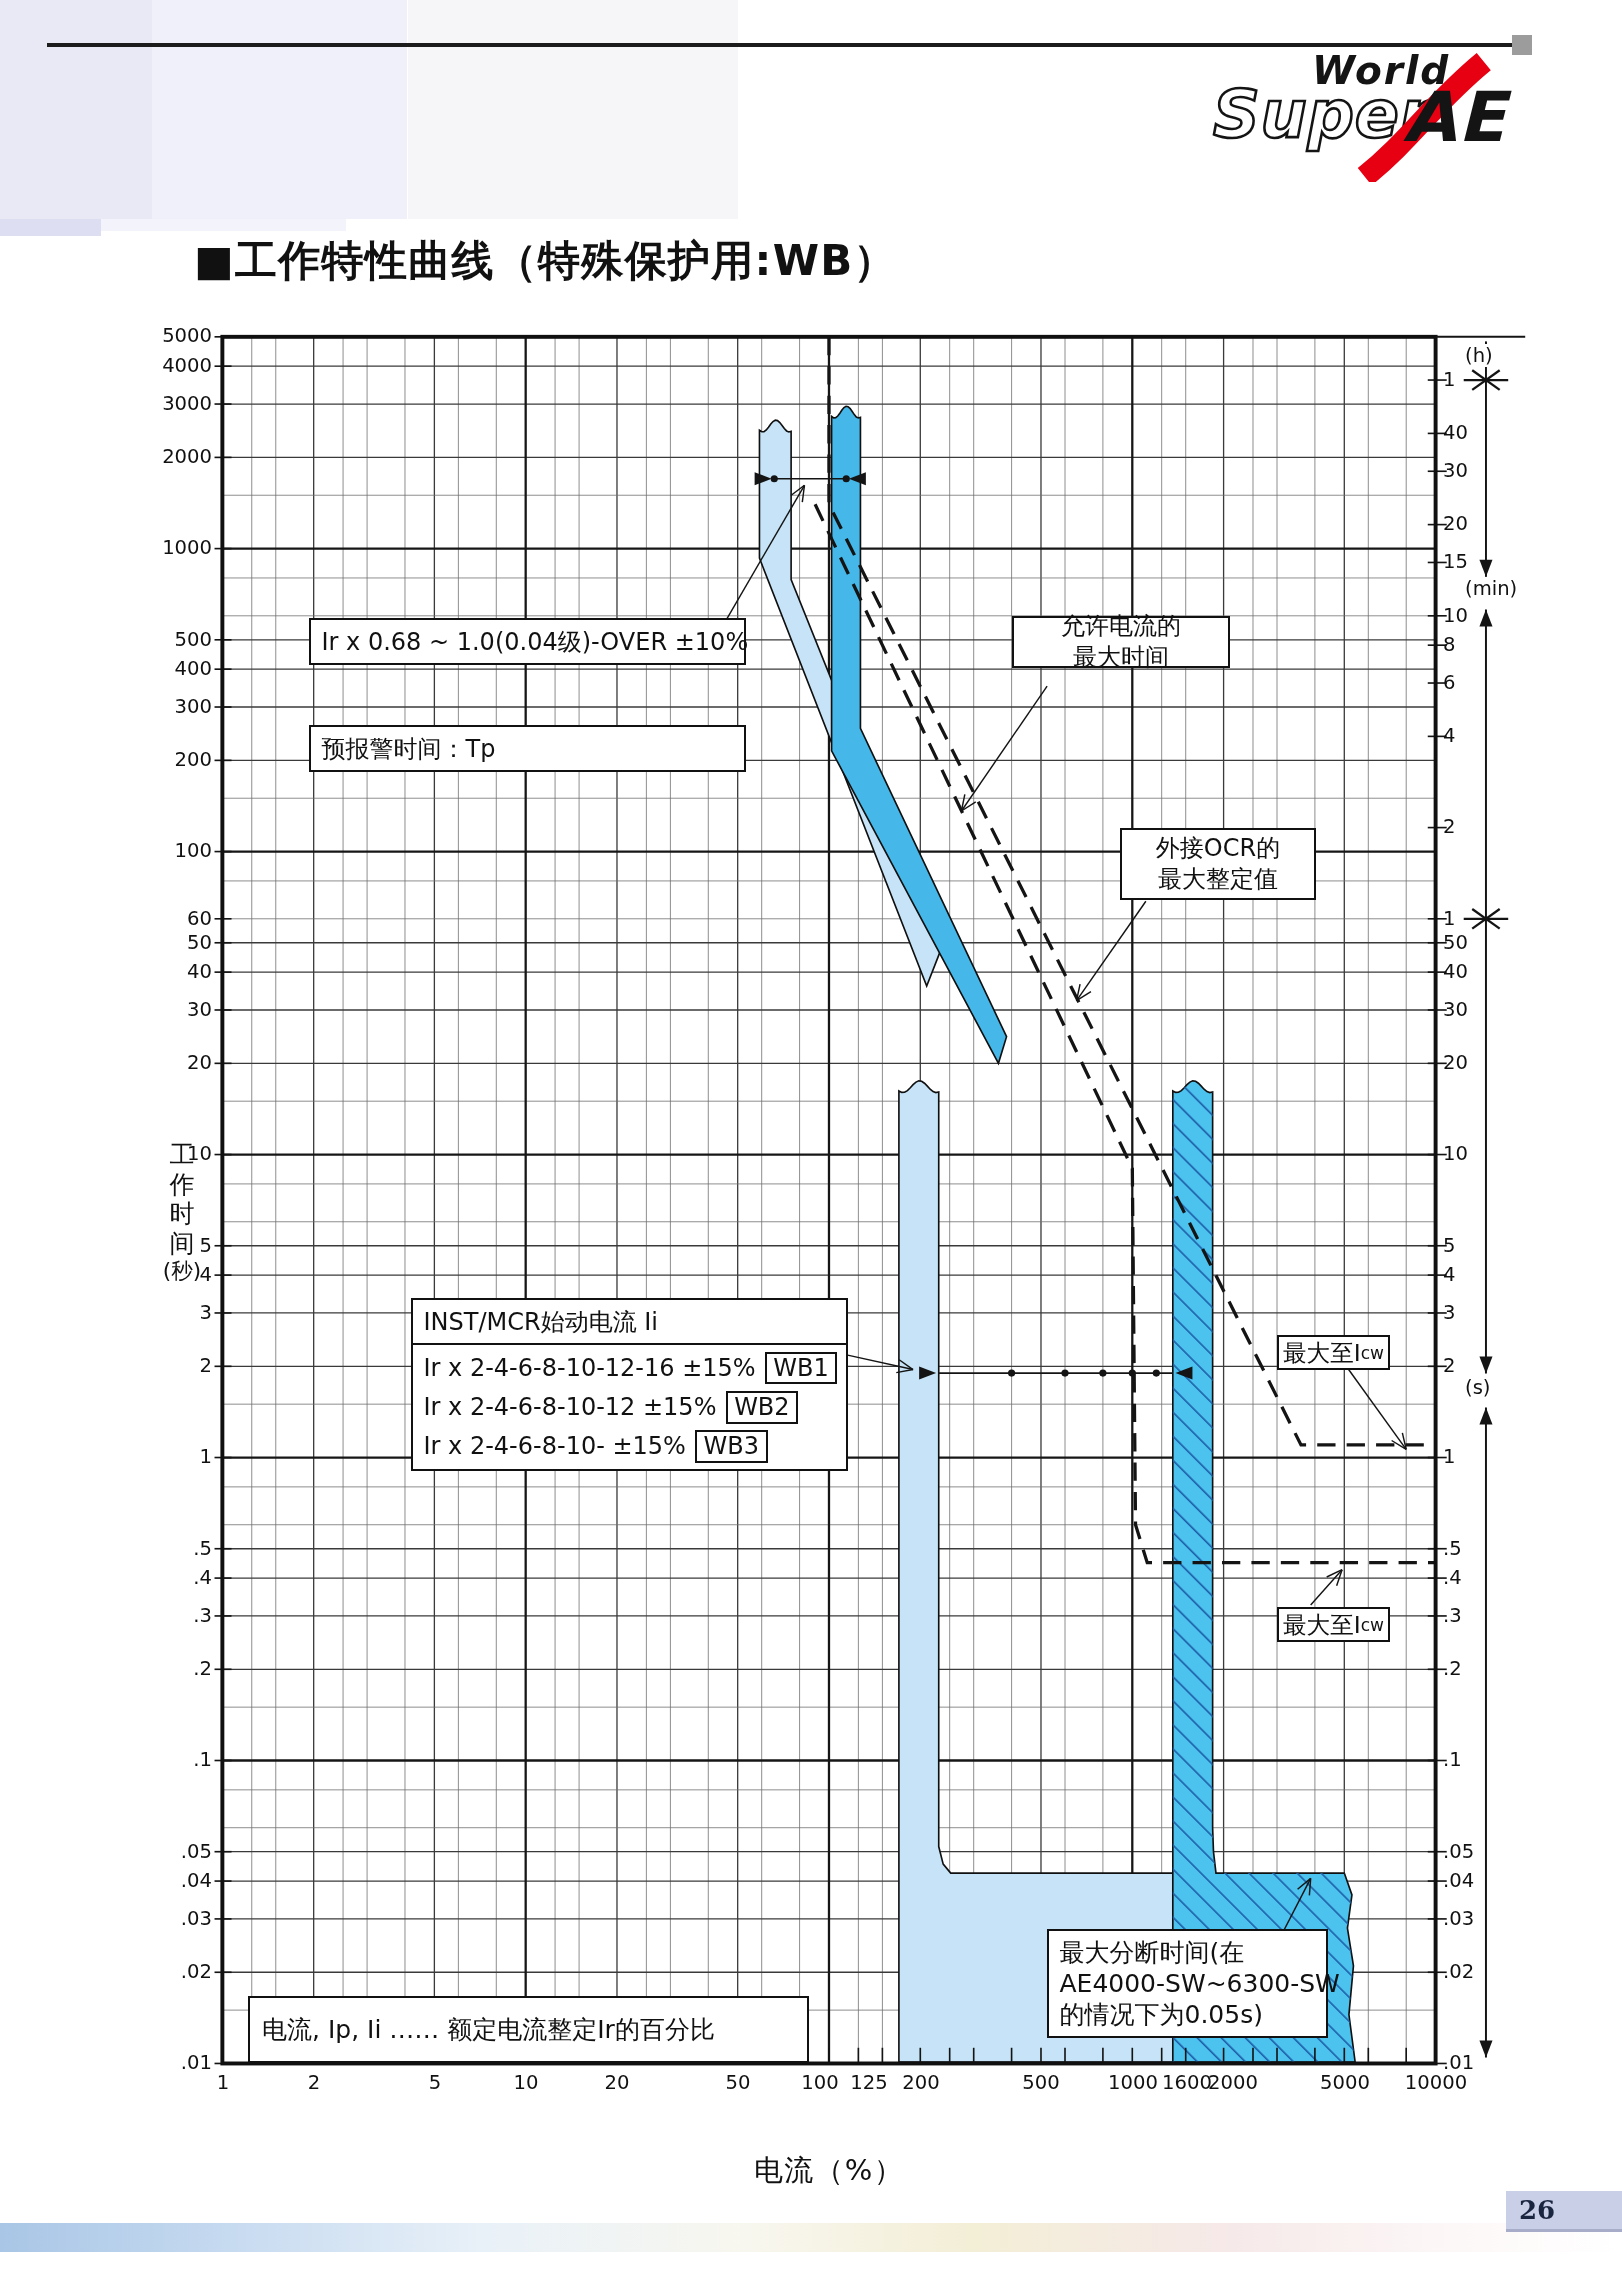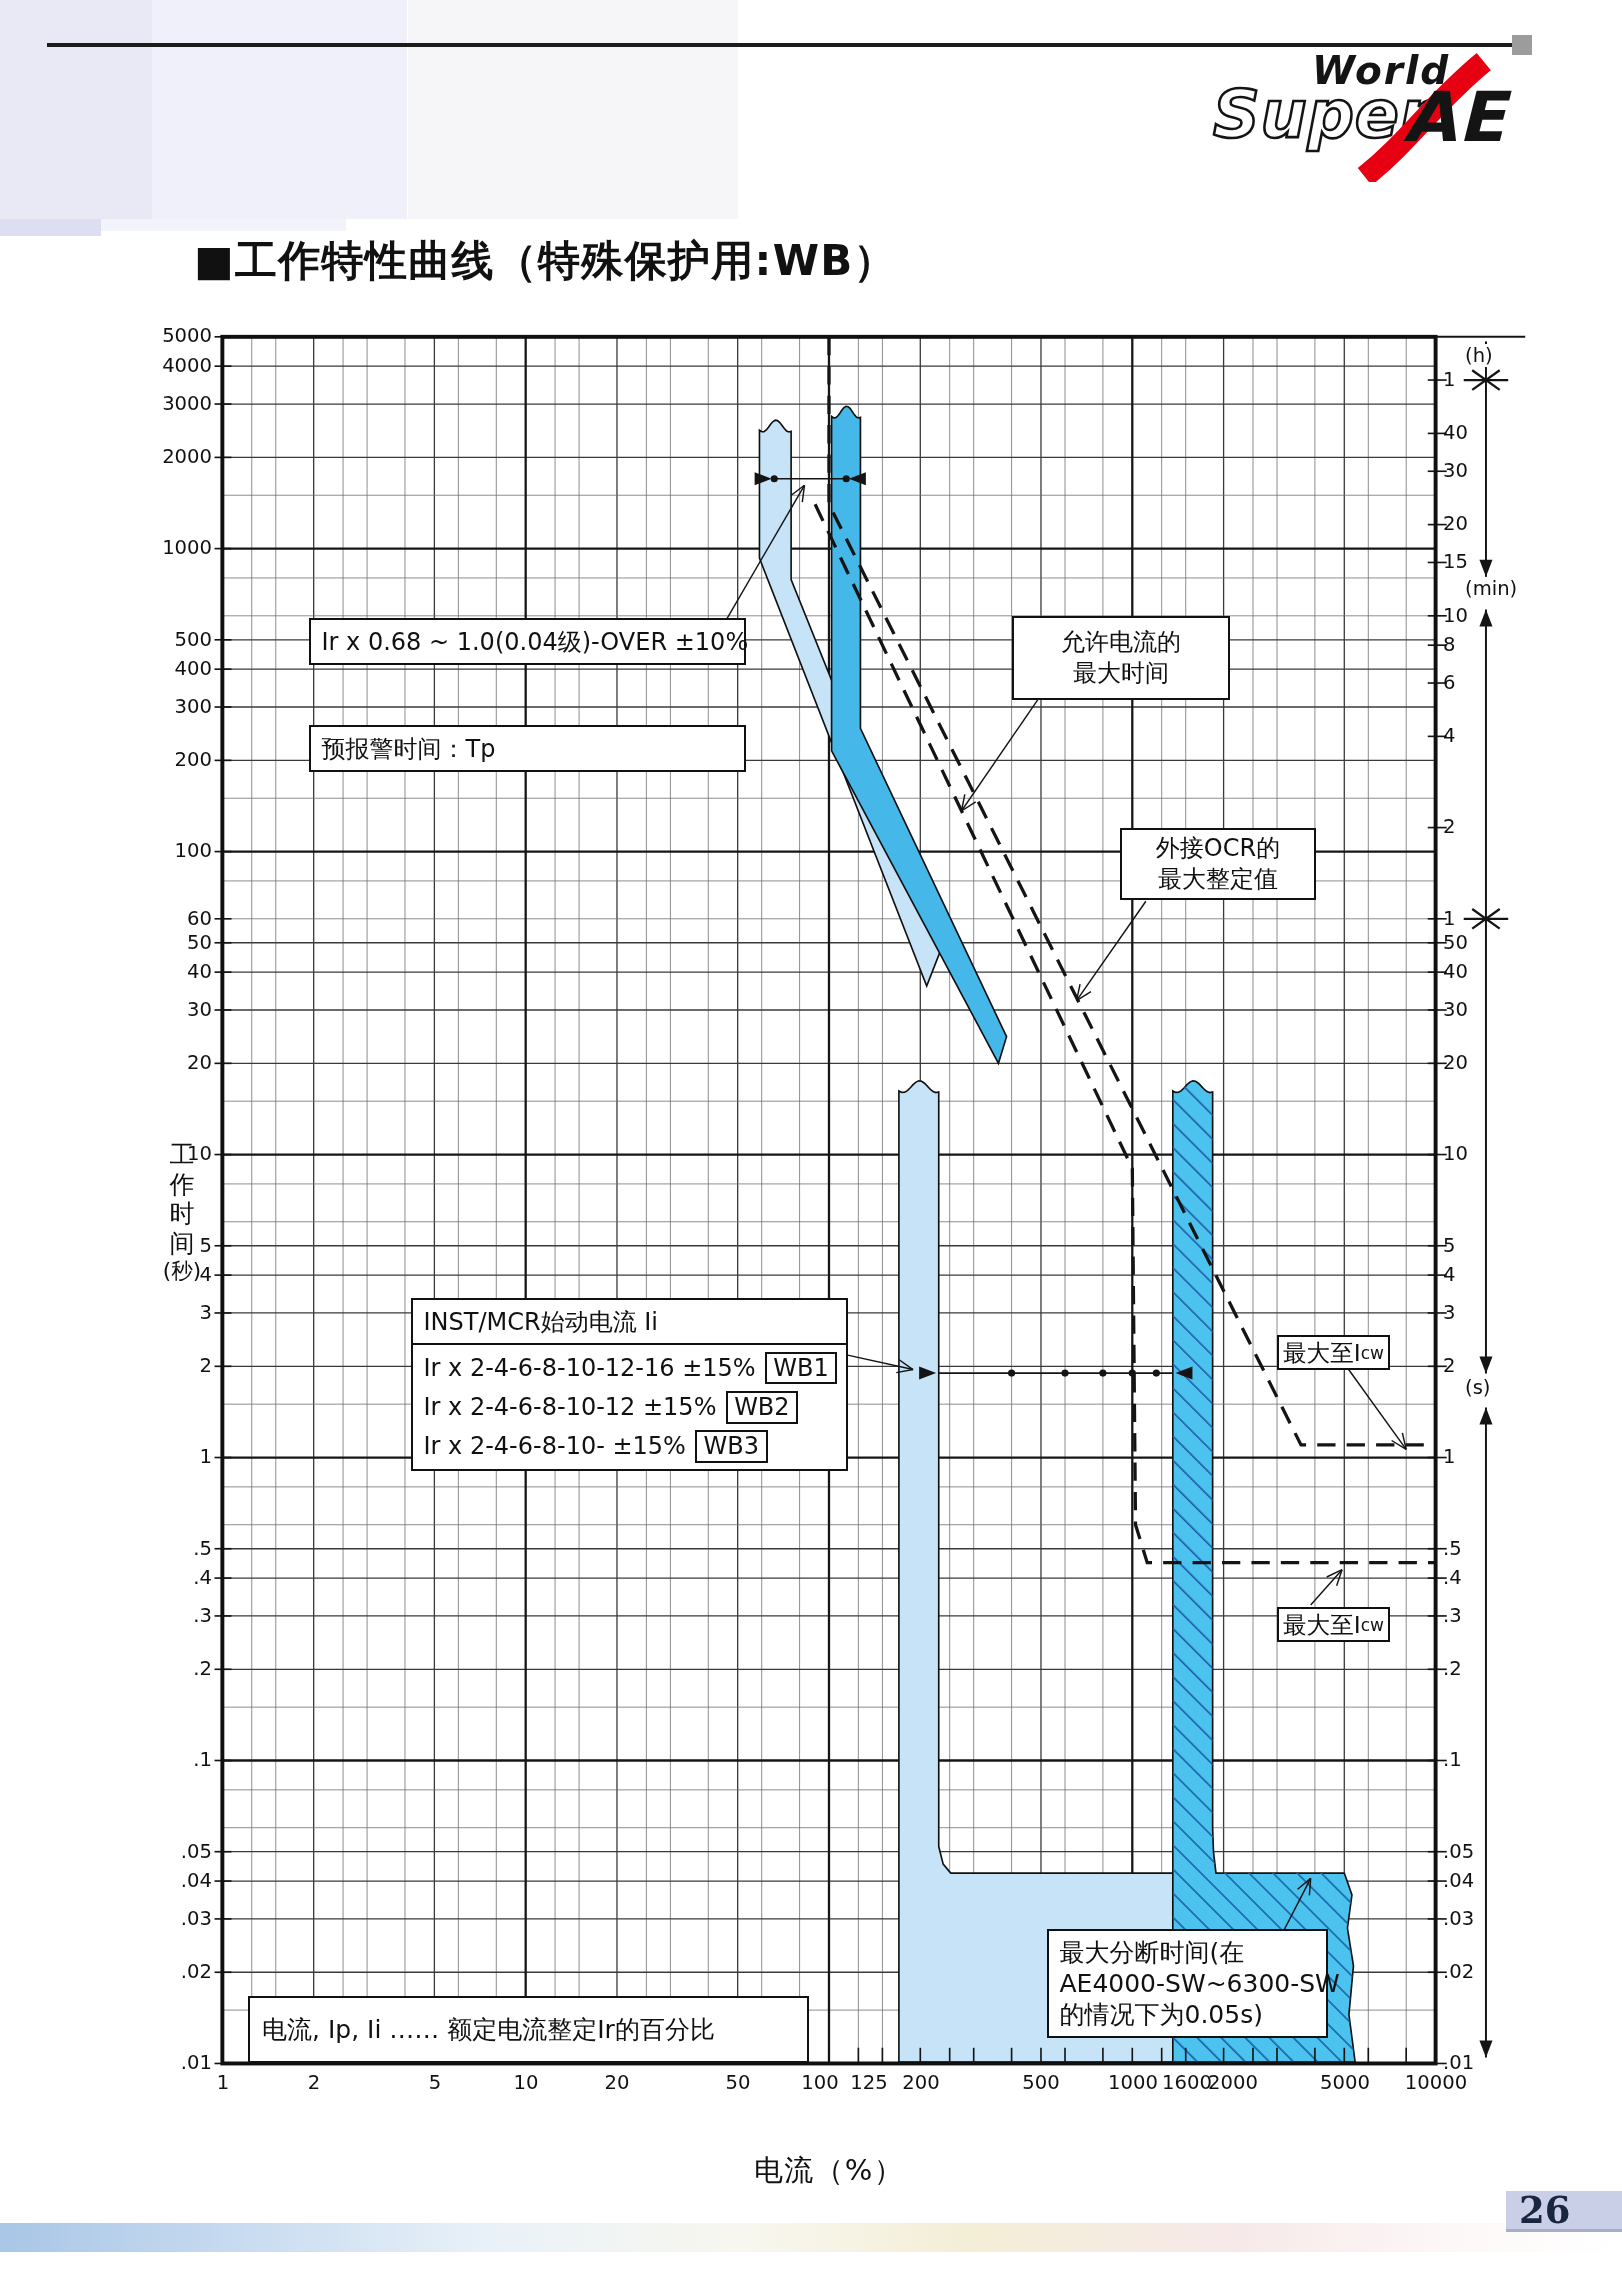--- a/index.html
+++ b/index.html
@@ -29,21 +29,21 @@
   .abox .row+.row{border-top:2px solid #111;}
   .cbox{display:flex;flex-direction:column;justify-content:center;align-items:center;text-align:center;line-height:1.3;}
   .tag{display:inline-block;border:2px solid #111;padding:0 6.5px;margin-left:9.2px;line-height:1.2;}
   .icwbox{display:flex;justify-content:center;align-items:center;font-size:23.6px;}
   .icwbox sub{font-size:17px;}
   #box-note{display:flex;align-items:center;padding-left:18.3px;font-size:25px;}
   #bottom-strip{position:absolute;left:0;top:2223px;width:1622px;height:29px;z-index:1;
      background:linear-gradient(90deg,#a9c6e6 0%,#c6daf0 14%,#e9f1f8 30%,#f8f7ef 46%,#f3eed6 60%,#f6e9e9 76%,#fdf8f8 90%,#ffffff 100%);}
   #page-num-box{position:absolute;left:1506px;top:2191px;width:116px;height:38px;background:#c9cfe6;z-index:2;
      border-bottom:3.9px solid #a7adc9;display:flex;align-items:center;}
-  #page-num{font-family:"DejaVu Serif","Liberation Serif",serif;font-weight:bold;font-size:37px;color:#1a2540;padding-left:13px;}
+  #page-num{font-family:"DejaVu Serif","Liberation Serif",serif;font-weight:bold;font-size:26px;color:#1a2540;padding-left:13px;}
 </style>
 </head>
 <body>
 
 <div class="decor" style="left:0;top:0;width:23.6px;height:181px;background:#d8d8ee;"></div>
 <div class="decor" style="left:0;top:0;width:152px;height:219px;background:#e9e9f5;"></div>
 <div class="decor" style="left:152px;top:0;width:255px;height:219px;background:#f0f0fa;"></div>
 <div class="decor" style="left:408px;top:0;width:330px;height:219px;background:#f6f6f8;"></div>
 <div class="decor" style="left:0;top:219px;width:101px;height:17px;background:#dedef2;"></div>
 <div class="decor" style="left:101px;top:219px;width:245px;height:11.8px;background:#f3f3fb;"></div>
@@ -322,21 +322,21 @@
   <span class="par">(秒)</span>
 </div>
 <div id="x-title">电流（%）</div>
 
 <div class="abox" style="left:309px;top:618px;width:437px;">
   <div class="row">Ir x 0.68 ~ 1.0(0.04级)-OVER ±10%</div>
 </div>
 <div class="abox" style="left:309px;top:725px;width:437px;">
   <div class="row">预报警时间：Tp</div>
 </div>
-<div class="abox cbox" style="left:1012px;top:616px;width:218px;height:84px;">
+<div class="abox cbox" style="left:1012px;top:616px;width:218px;height:52px;">
   <div>允许电流的</div>
   <div>最大时间</div>
 </div>
 <div class="abox cbox" style="left:1120px;top:828px;width:196px;height:72px;">
   <div>外接OCR的</div>
   <div>最大整定值</div>
 </div>
 <div class="abox" style="left:411px;top:1298px;width:437px;">
   <div class="row">INST/MCR始动电流 Ii</div>
   <div class="row"><span>Ir x 2-4-6-8-10-12-16 ±15%</span><span class="tag">WB1</span></div>

